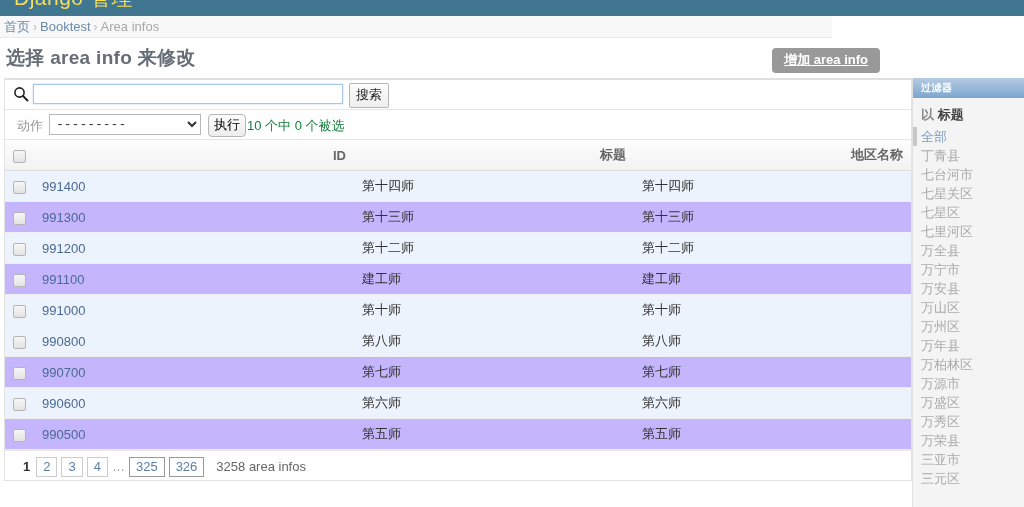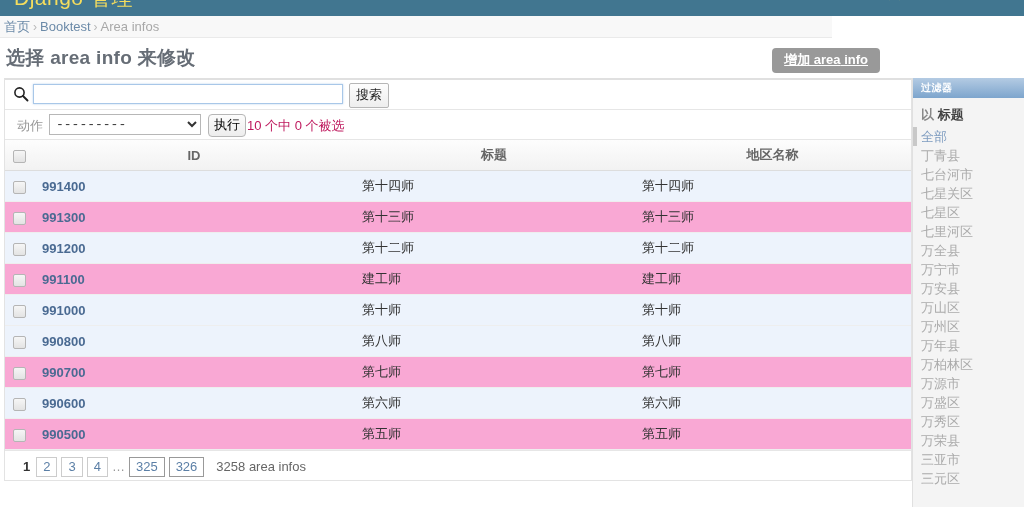--- a/index.html
+++ b/index.html
@@ -139,55 +139,55 @@
     background: linear-gradient(#fcfcfc,#ededed);
     border: 1px solid #b6b6b6;
     border-radius: 4px;
     font-size: 13px;
     padding: 1px 5px 2px 5px;
     cursor: pointer;
     font-family: "Liberation Sans", sans-serif;
   }
   .action-counter {
     position: absolute; left: 242px; top: 7px;
-    color: #be185d; font-size: 13px; white-space: nowrap;
+    color: #15803d; font-size: 13px; white-space: nowrap;
   }
 
   
   table.results {
     width: 100%;
     border-collapse: collapse;
     font-size: 13px;
   }
   table.results thead th {
     background: linear-gradient(#fdfdfd,#f2f2f2);
     border-bottom: 1px solid #ddd;
-    text-align: center;
+    text-align: right;
     font-weight: bold;
     color: #666;
     padding: 6px 8px 6px 8px;
     height: 25px;
     font-size: 13px;
     white-space: nowrap;
   }
   table.results thead th.action-col { width: 26px; padding-left: 8px; }
   table.results tbody td {
     padding: 6px 8px;
     border-bottom: 1px solid #eee;
     height: 25px;
     color: #333;
     vertical-align: middle;
     white-space: nowrap;
   }
-  table.results tbody tr.row1 { background: #f9a8d4; }
+  table.results tbody tr.row1 { background: #c4b5fd; }
   table.results tbody tr.row2 { background: #edf3fc; }
   table.results tbody td.action-col { width: 26px; }
   table.results td.col-id a {
     color: #4a6a92;
-    font-weight: bold;
+    font-weight: normal;
     text-decoration: none;
     font-size: 13px;
   }
   th.col-title, td.col-title { width: 280px; }
   th.col-id, td.col-id { width: 320px; }
 
   .cb {
     display: inline-block;
     width: 13px; height: 13px;
     border: 1px solid #b5b5b5;

